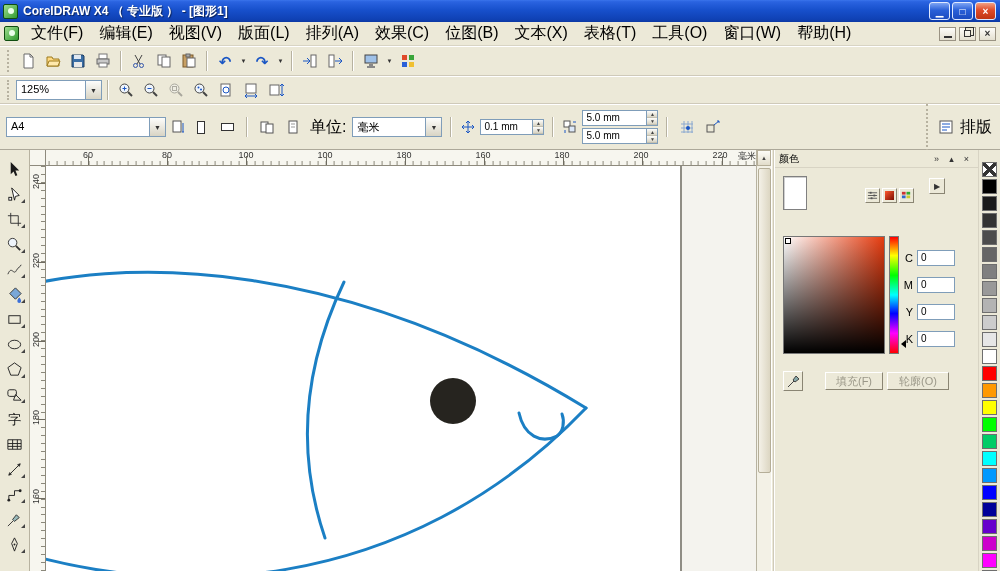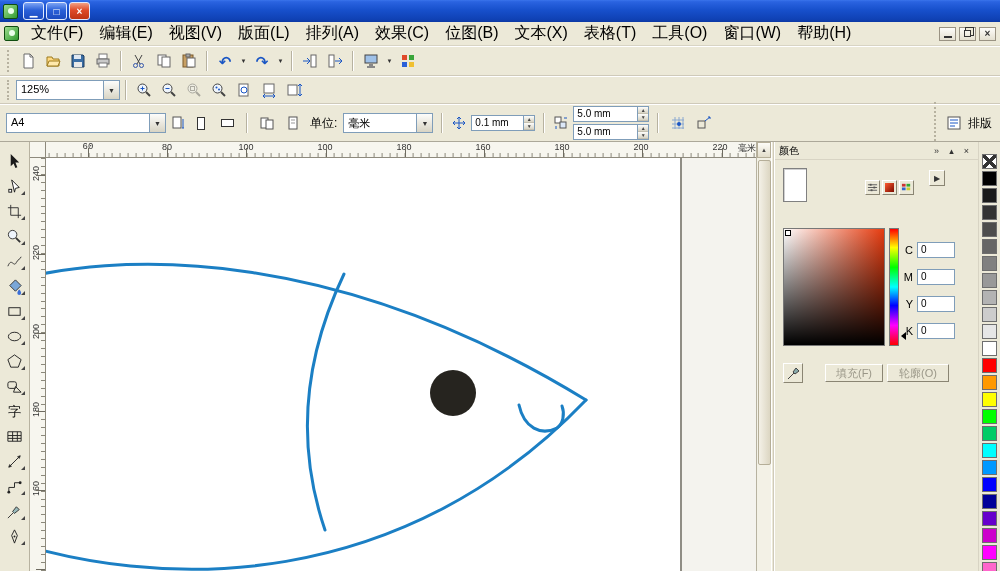--- a/index.html
+++ b/index.html
@@ -45,22 +45,22 @@
 .combo .cbtn{width:16px;border-left:1px solid #7f9db9;background:linear-gradient(#fdfdfb,#d8d4c4);display:flex;align-items:center;justify-content:center}
 .combo .cbtn::after{content:"▼";font-size:7px;color:#333}
 
 .fld{display:flex;height:16px;border:1px solid #7f9db9;background:#fff;flex:none}
 .fld .val{flex:1;font-size:10px;padding:1px 3px;white-space:nowrap}
 .spin{width:11px;display:flex;flex-direction:column;border-left:1px solid #7f9db9}
 .spin span{flex:1;background:linear-gradient(#fdfdfb,#d8d4c4);display:flex;align-items:center;justify-content:center;font-size:5px;color:#444;border-bottom:1px solid #c4c0b0}
 .stack{display:flex;flex-direction:column;gap:2px;flex:none}
 
 
-.propbar{height:38px;display:flex;align-items:center;background:#ece9d8;border-top:1px solid #fff;border-bottom:1px solid #aca899;padding:0 6px;gap:4px}
-.lbl{font-size:12px;white-space:nowrap;margin:16px 2px}
+.propbar{height:46px;display:flex;align-items:center;background:#ece9d8;border-top:1px solid #fff;border-bottom:1px solid #aca899;padding:0 6px;gap:4px}
+.lbl{font-size:16px;white-space:nowrap;margin:16px 2px}
 .pbtn{width:22px;height:22px;display:flex;align-items:center;justify-content:center;border:1px solid transparent;border-radius:2px;flex:none}
 .sh-port{width:8px;height:13px;border:1px solid #333;background:#fff}
 .sh-land{width:13px;height:8px;border:1px solid #333;background:#fff}
 .layout-cluster{margin-left:auto;display:flex;align-items:center;gap:4px}
 
 
 .main{height:429px;display:flex}
 
 .toolbox{width:30px;background:#ece9d8;border-right:1px solid #b7b2a0;padding-top:7px;display:flex;flex-direction:column;align-items:center;gap:1px}
 .tool{width:26px;height:24px;display:flex;align-items:center;justify-content:center;border:1px solid transparent;border-radius:2px;position:relative}
@@ -126,20 +126,21 @@
 .swatch{width:15px;height:15px;border:1px solid #6e6e6e;flex:none}
 .swatch.none{background:
   linear-gradient(45deg,transparent 42%,#333 42% 58%,transparent 58%),
   linear-gradient(-45deg,transparent 42%,#333 42% 58%,transparent 58%),#fff}
 </style>
 </head>
 <body>
 
 <div class="titlebar">
   <span class="app-ico"></span>
+  <span class="title-text">CorelDRAW X4 （ 专业版 ） - [图形1]</span>
   <span class="tb-btns">
     <span class="tb-btn">▁</span>
     <span class="tb-btn">□</span>
     <span class="tb-btn close">×</span>
   </span>
 </div>
 
 <div class="menubar">
   <span class="app-ico"></span>
   <div class="menu-items">
@@ -252,21 +253,21 @@
         <rect x="2" y="2" width="5" height="5" fill="#e04a2a"></rect>
         <rect x="9" y="2" width="5" height="5" fill="#3aa53a"></rect>
         <rect x="2" y="9" width="5" height="5" fill="#2a60d8"></rect>
         <rect x="9" y="9" width="5" height="5" fill="#f0c030"></rect>
       </svg>
     </span>
 </div>
 
 <div class="bar zoombar">
   <span class="grip"></span>
-  <span class="combo" style="width:104px">
+  <span class="combo" style="width:86px">
     <span class="val">125%</span>
     <span class="cbtn"></span>
   </span>
   <span class="sep"></span>
   <span class="icon-btn">
       <svg viewBox="0 0 16 16">
         <circle cx="6.5" cy="6.5" r="4.5" fill="#eef4fb" stroke="#444"></circle>
         <path d="M10 10l4 4" stroke="#444" stroke-width="2"></path>
         <path d="M4.5 6.5h4M6.5 4.5v4" stroke="#1a56c4"></path>
       </svg>
@@ -492,21 +493,21 @@
           <path d="M9 2l3 6-3 8-3-8z" fill="none" stroke="#222"></path>
           <circle cx="9" cy="9" r="1" fill="#222"></circle>
         </svg>
       </div>
     </div>
 
   <div class="drawing">
     <div class="ruler-row">
       <div class="corner"></div>
       <div class="hruler">
-          <span class="hlab" style="left: 42px; font-family: Liberation Mono, monospace;">60</span>
+          <span class="hlab" style="left: 42px;">60</span>
           <span class="hlab" style="left: 121px;">80</span>
           <span class="hlab" style="left: 200px;">100</span>
           <span class="hlab" style="left: 279px;">100</span>
           <span class="hlab" style="left: 358px;">180</span>
           <span class="hlab" style="left: 437px;">160</span>
           <span class="hlab" style="left: 516px;">180</span>
           <span class="hlab" style="left: 595px;">200</span>
           <span class="hlab" style="left: 674px;">220</span>
           <span class="hlab unit" style="left: 692px;">毫米</span>
         </div>

